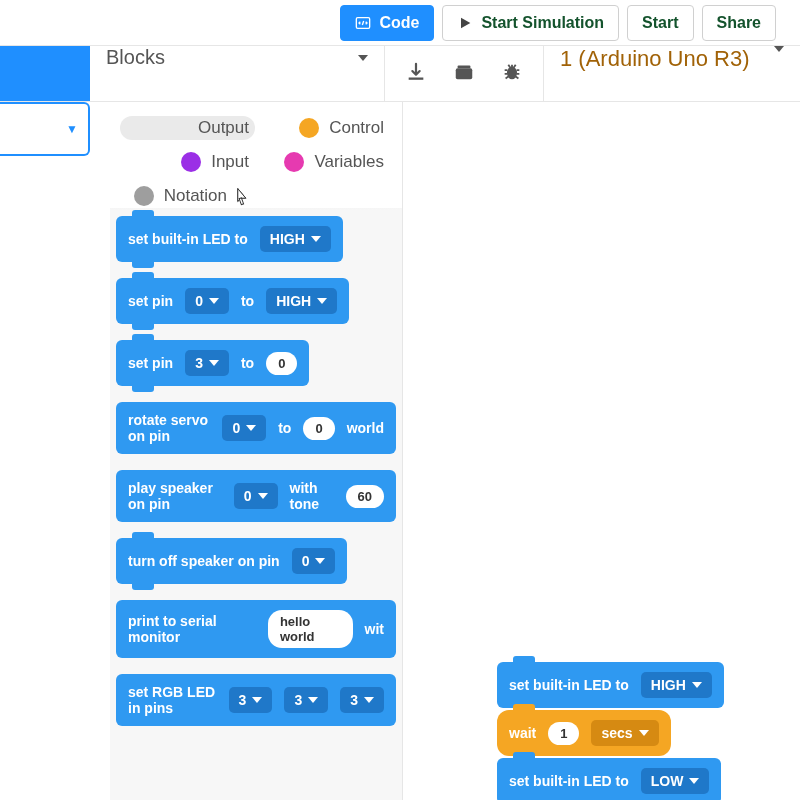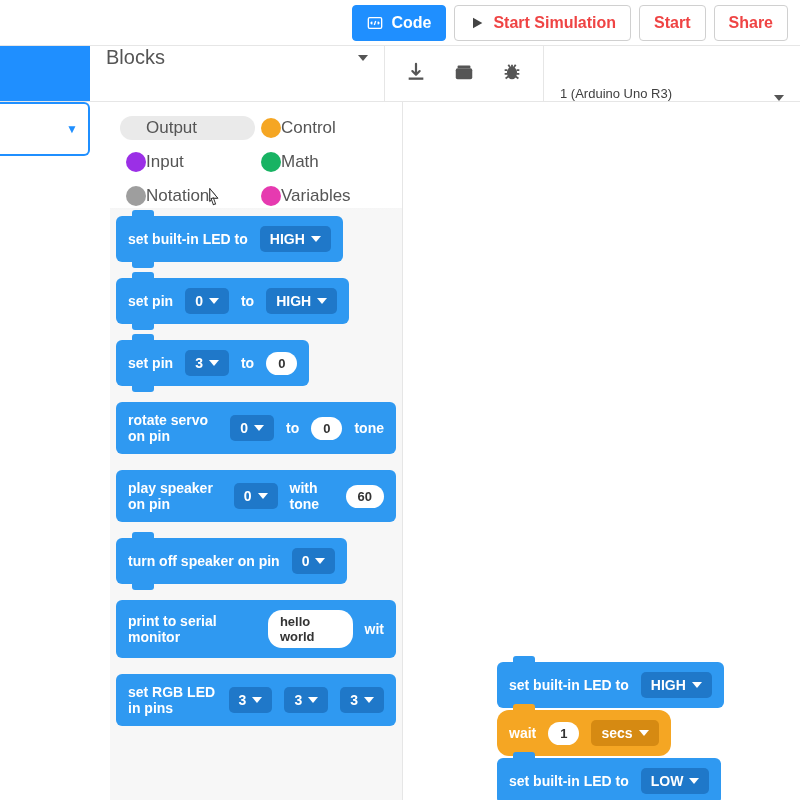--- a/index.html
+++ b/index.html
@@ -1,41 +1,41 @@
 <!DOCTYPE html>
 <html><head>
 <meta charset="utf-8">
 <style>
   * { box-sizing: border-box; margin: 0; padding: 0; font-family: -apple-system, BlinkMacSystemFont, "Segoe UI", Helvetica, Arial, sans-serif; }
   body { width: 800px; height: 800px; overflow: hidden; background: #fff; position: relative; }
 
   
-  .topbar { position: absolute; top: 0; left: 0; right: 0; height: 46px; display: flex; align-items: center; justify-content: flex-end; gap: 8px; padding-right: 12px; background: #fff; border-bottom: 1px solid #e6e6e6; }
-  .btn { display: inline-flex; align-items: center; gap: 8px; border: 1px solid #d0d0d0; background: #fff; color: #ef4444; font-size: 16px; font-weight: 600; padding: 8px 14px; border-radius: 4px; cursor: pointer; }
+  .topbar { position: absolute; top: 0; left: 0; right: 0; height: 46px; display: flex; align-items: center; justify-content: flex-end; gap: 8px; padding-right: 24px; background: #fff; border-bottom: 1px solid #e6e6e6; }
+  .btn { display: inline-flex; align-items: center; gap: 8px; border: 1px solid #d0d0d0; background: #fff; color: #14532d; font-size: 16px; font-weight: 600; padding: 8px 14px; border-radius: 4px; cursor: pointer; }
   .btn.primary { background: #1f8fff; border-color: #1f8fff; color: #fff; }
   .btn .ico { width: 16px; height: 16px; display: inline-block; }
 
   
   .secondbar { position: absolute; top: 46px; left: 0; right: 0; height: 56px; display: flex; align-items: stretch; border-bottom: 1px solid #e6e6e6; }
   .left-tab { width: 90px; background: #1f8fff; }
   .blocks-sel { flex: 0 0 295px; display: flex; align-items: flex-start; padding: 0 16px; border-right: 1px solid #e6e6e6; }
   .blocks-sel .sel { width: 100%; display: flex; align-items: center; justify-content: space-between; font-size: 20px; color: #555; cursor: pointer; }
   .iconrow { display: flex; align-items: center; gap: 26px; padding: 0 20px; border-right: 1px solid #e6e6e6; }
   .iconrow svg, .iconrow .icon { width: 22px; height: 22px; fill: #555; cursor: pointer; }
-  .board-sel { flex: 1; display: flex; align-items: flex-end; padding: 0 16px; font-size: 13px; color: #404040; justify-content: space-between; cursor: pointer; }
+  .board-sel { flex: 1; display: flex; align-items: flex-start; padding: 0 16px; font-size: 22px; color: #a16207; justify-content: space-between; cursor: pointer; }
 
   
   .whitebox { position: absolute; top: 102px; left: 0; width: 90px; height: 54px; border: 2px solid #1f8fff; border-left: none; border-radius: 0 6px 6px 0; background: #fff; display: flex; align-items: center; justify-content: flex-end; padding-right: 10px; }
   .whitebox .tri { color: #1f8fff; font-size: 12px; }
 
   
   .cats { position: absolute; top: 102px; left: 110px; width: 290px; background: #fff; border-radius: 4px; padding: 14px 10px 12px; box-shadow: 0 0 0 rgba(0,0,0,0); border-bottom: 1px solid rgba(0,0,0,0); }
   .cats-row { display: flex; }
   .cats-col { flex: 1; display: flex; flex-direction: column; gap: 10px; }
-  .cat { display: flex; align-items: center; font-size: 17px; color: #555; cursor: pointer; padding: 2px 6px; border-radius: 12px; }
+  .cat { display: flex; align-items: center; gap: 10px; font-size: 17px; color: #555; cursor: pointer; padding: 2px 6px; border-radius: 12px; justify-content: flex-end; }
   .cat.sel { background: #eaeaea; }
   .dot { width: 20px; height: 20px; border-radius: 50%; flex: 0 0 20px; }
   .cursor { width: 16px; height: 18px; display: inline-block; margin-left: -4px; }
 
   
   .palette { position: absolute; top: 208px; left: 110px; width: 292px; bottom: 0; overflow: hidden; background: #f7f7f7; padding: 8px 0 0 6px; }
   .palette::before { content:""; position:absolute; left:0; right:0; top:-6px; height:8px; background:linear-gradient(#eee, transparent); }
 
   
   .workspace { position: absolute; top: 102px; left: 402px; right: 0; bottom: 0; background: #fff; border-left: 1px solid #e6e6e6; }
@@ -147,24 +147,20 @@
             </svg>
         </span>
       </div>
     </div>
     <div class="cats-col">
       <div class="cat">
         <span class="dot" style="background:#f5a623"></span>
         <span>Control</span>
       </div>
       <div class="cat">
-        <span class="dot" style="background:#18b363"></span>
-        <span>Math</span>
-      </div>
-      <div class="cat">
         <span class="dot" style="background:#e63ab0"></span>
         <span>Variables</span>
       </div>
     </div>
   </div>
 </div>
 
 <div class="palette">
 
   <div class="blk">
@@ -207,21 +203,21 @@
   <div class="blk cutright">
     <span class="notch"></span>
       <span class="tab"></span>
     <span>rotate servo on pin</span>
     <span class="slot">
         <span>0</span>
         <span class="tri-down"></span>
       </span>
     <span>to</span>
     <span class="pill">0</span>
-    <span>tone</span>
+    <span>world</span>
   </div>
 
   <div class="blk cutright">
     <span class="notch"></span>
       <span class="tab"></span>
     <span>play speaker on pin</span>
     <span class="slot">
         <span>0</span>
         <span class="tri-down"></span>
       </span>

